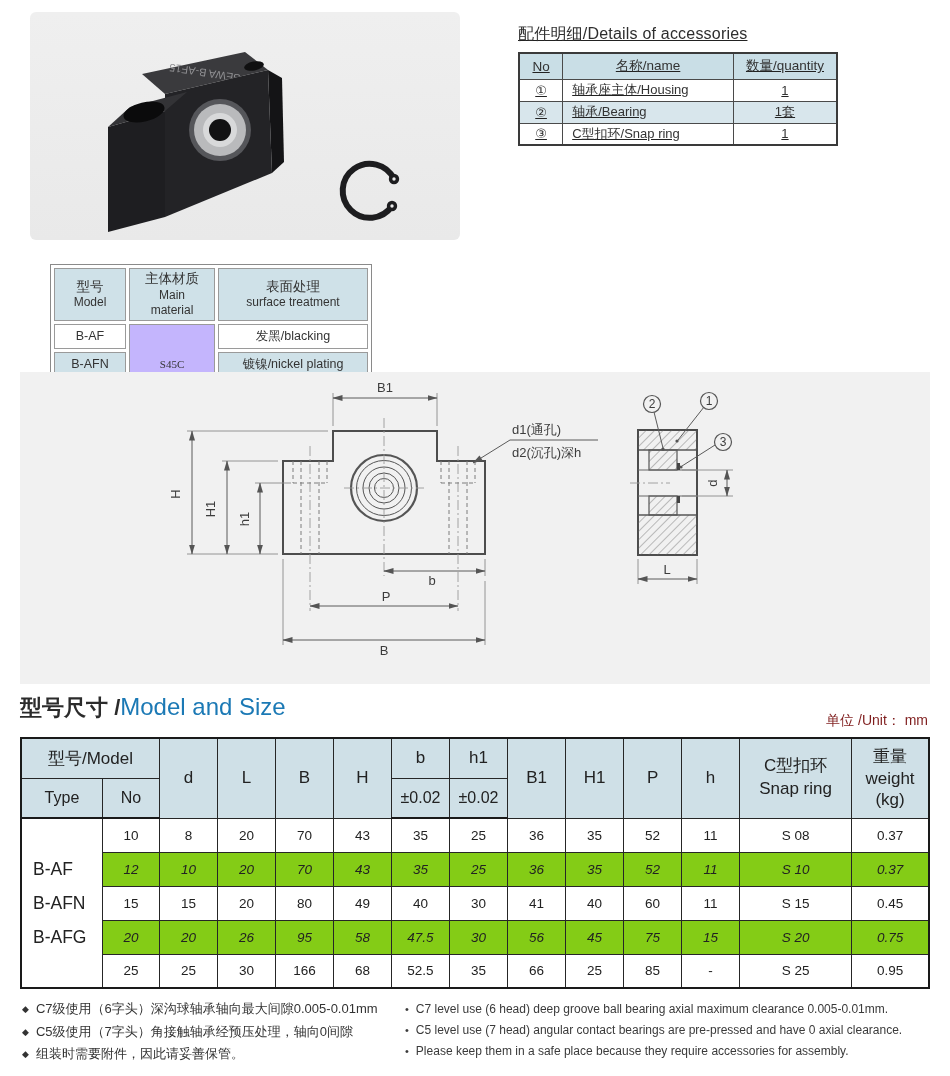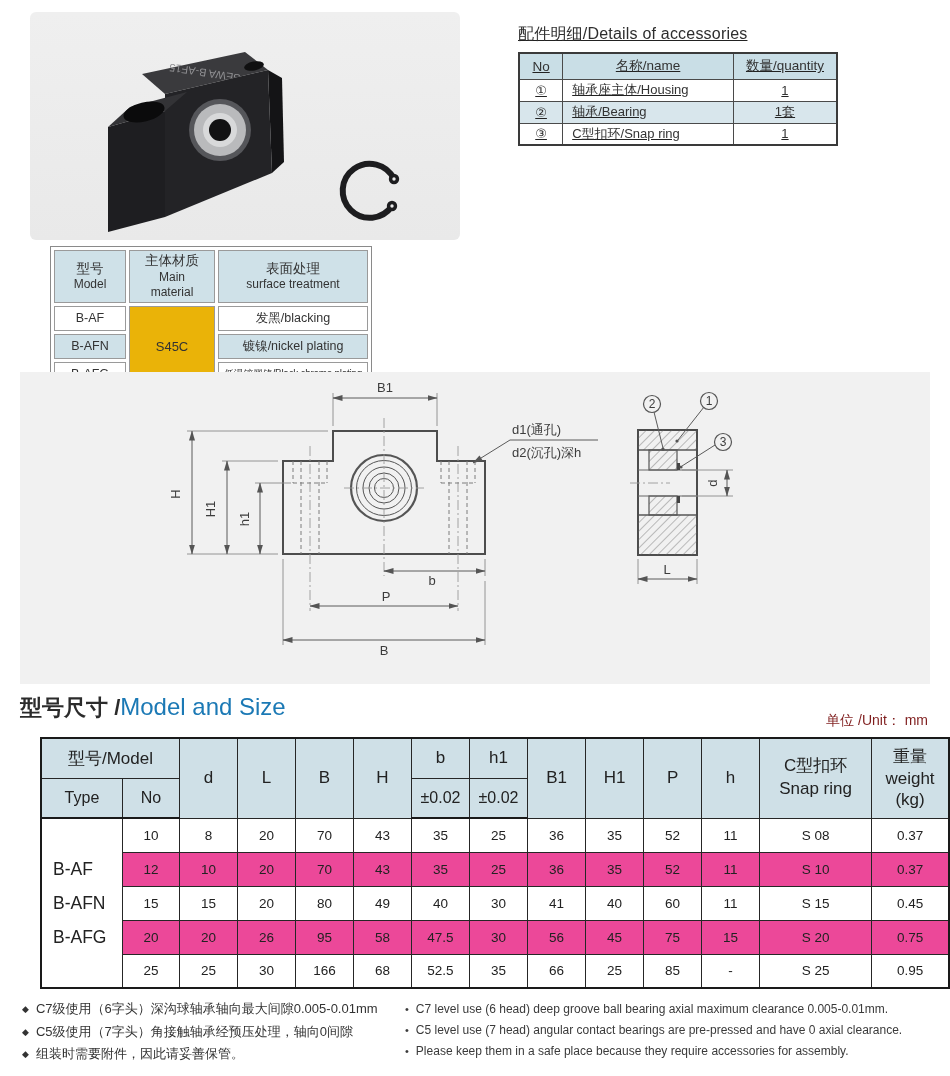--- a/index.html
+++ b/index.html
@@ -22,57 +22,57 @@
   .accessories { position:absolute; left:518px; top:24px; width:330px;text-decoration:underline; }
   .acc-title { font-size:16px; color:#2e2e2e; margin-bottom:7px; letter-spacing:0.2px; }
   table.acc { border-collapse:collapse; width:320px; font-size:13px; color:#333; border:2px solid #3a3a3a; }
   table.acc th, table.acc td { border:1px solid #4a4a4a; height:22px; text-align:center; font-weight:normal; }
   table.acc tr.hdr th { background:#c9dee6; height:26px; font-size:13.5px; }
   table.acc td.name { text-align:left; padding-left:9px; }
   table.acc tr.alt td { background:#d8e6ec; }
   table.acc col.c-no { width:44px; } table.acc col.c-name { width:172px; } table.acc col.c-qty { width:104px; }
 
   
-  .material { position:absolute; left:50px; top:246px; }
+  .material { position:absolute; left:50px; top:264px; }
   table.mat { border-collapse:separate; border-spacing:3px; background:#fff; border:1px solid #8a8a8a; }
   table.mat th, table.mat td { border:1px solid #9a9a9a; text-align:center; font-weight:normal; color:#333; }
   table.mat th { background:#cfe1e8; width:auto; height:38px; font-size:13.5px; line-height:1.25; padding:2px 6px; }
   table.mat th .en { font-size:12px; display:block; }
   table.mat td { height:25px; font-size:12.5px; background:#fff; padding:0 5px; }
   table.mat .c-model { width:72px; } table.mat .c-matl { width:86px; } table.mat .c-surf { width:150px; }
   table.mat tr.alt td { background:#cfe1e8; }
-  table.mat td.merged { background:#eab308; font-size:13px; }
+  table.mat td.merged { background:#c4b5fd; font-size:11px;font-family:Liberation Serif, serif; }
   table.mat td.small { font-size:10px; letter-spacing:-0.3px; }
 
   
   .drawings { position:absolute; left:20px; top:372px; width:910px; height:312px; background:#f1f1f1; }
   .svg-front { position:absolute; left:140px; top:6px; }
   .svg-side  { position:absolute; left:610px; top:6px; }
   .drw-text { font-size:13px; fill:#3c3c3c; font-family:"Liberation Sans","DejaVu Sans",sans-serif; }
   .drw-text-sm { font-size:12px; fill:#3c3c3c; font-family:"Liberation Sans","DejaVu Sans",sans-serif; }
 
   
   .size-title { position:absolute; left:20px; top:693px; white-space:nowrap; }
   .size-title .zh { font-size:22px; font-weight:bold; color:#2b2b2b; }
   .size-title .en { font-size:24px; color:#1b79b5; }
   .unit-label { position:absolute; right:22px; top:712px; font-size:14px; color:#7f1d1d; }
 
-  table.size { position:absolute; left:20px; top:737px; width:910px; border-collapse:collapse; table-layout:fixed;margin-left:20px; }
+  table.size { position:absolute; left:20px; top:737px; width:910px; border-collapse:collapse; table-layout:fixed; }
   table.size th, table.size td { border:1.5px solid #262626; text-align:center; font-weight:normal; color:#222; padding:0; }
   table.size { border:2.5px solid #1a1a1a; }
   table.size thead th { background:#cfe0e7; }
   table.size thead tr.r1 th { height:40px; font-size:17px; }
   table.size thead tr.r2 th { height:40px; font-size:16px; }
   table.size thead th.grp { font-size:16px; }
   table.size thead th.two-line { font-size:14px; line-height:1.35; }
   table.size thead th.three-line { font-size:13.5px; line-height:1.25; }
   table.size thead th.tol { font-size:10.5px; }
   table.size thead tr.r2 th { border-bottom:2.5px solid #1a1a1a; }
   table.size tbody td { height:34px; font-size:13.5px; background:#fff; }
-  table.size tbody tr.alt td { background:#ec4899; }
+  table.size tbody tr.alt td { background:#84cc16;font-style:italic; }
   table.size tbody td.type-cell { background:#fff; font-size:17.5px; text-align:left; padding-left:11px; line-height:1.95; }
   col.w-type{width:80px;} col.w-no{width:56px;} col.w-dim{width:57px;}
   col.w-snap{width:110px;} col.w-wt{width:76px;}
 
   
   .notes-zh { position:absolute; left:22px; top:1000px; width:380px; font-size:13px; color:#333; }
   .notes-en { position:absolute; left:405px; top:1001px; width:530px; font-size:12px; color:#3a3a3a; }
   .note-item { display:flex; gap:7px; margin-bottom:5px; line-height:1.35; }
   .notes-zh .bullet { font-size:9px; padding-top:3px; color:#333; }
   .notes-en .bullet { font-size:11px; padding-top:1px; color:#3a3a3a; }

